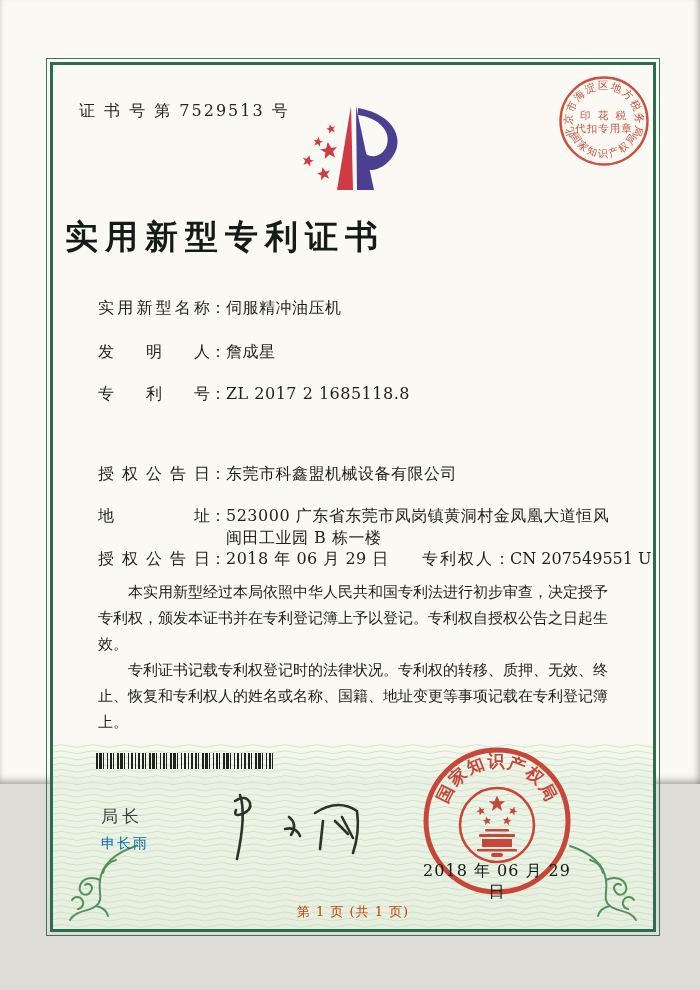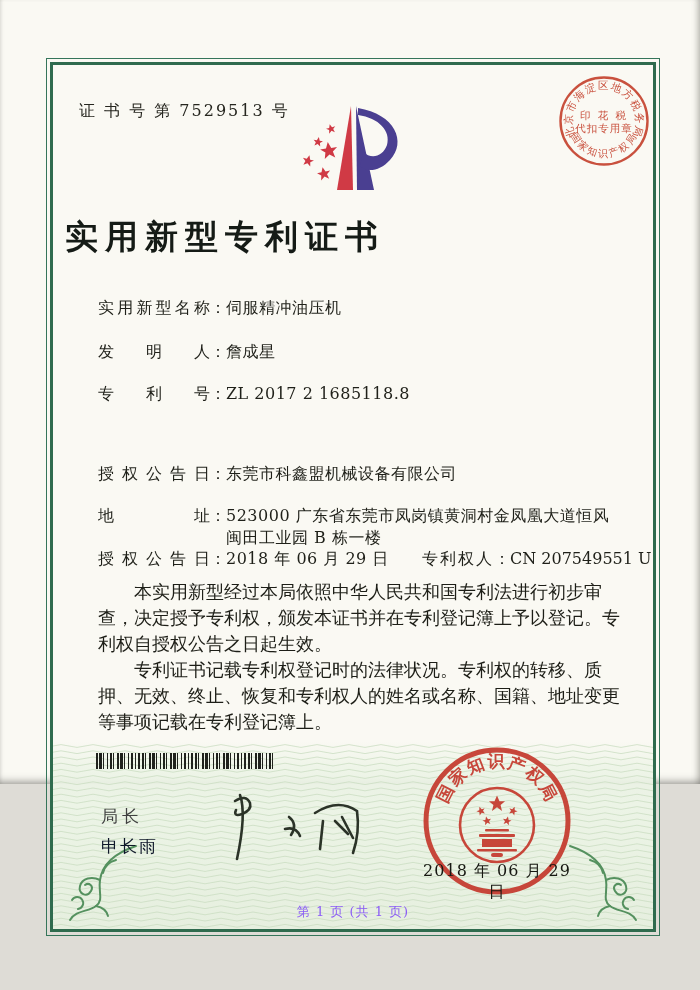--- a/index.html
+++ b/index.html
@@ -37,38 +37,38 @@
     position:absolute;left:0;top:138px;width:100%;
     text-align:left;font-size:33px;font-weight:600;
     letter-spacing:7px;color:#151b16;margin:12px;
   }
   .frow{position:absolute;left:45px;width:556px;font-size:16px;color:#1f2019;line-height:22px;}
   .flabel{display:inline-block;width:112px;text-align:justify;text-align-last:justify;vertical-align:top;}
   .colon{vertical-align:top;}
   .fvalue{display:inline-block;max-width:396px;vertical-align:top;letter-spacing:.5px;}
   .grant-right{position:absolute;left:324px;top:0;}
   .grant-right .glabel{letter-spacing:2px;}
-  .paras{position:absolute;left:45px;top:514px;width:522px;font-size:18px;line-height:26px;color:#1d1e17;}
+  .paras{position:absolute;left:45px;top:514px;width:522px;font-size:15px;line-height:26px;color:#1d1e17;}
   .paras p{margin:0;text-indent:2em;}
   .barcode{
     position:absolute;left:43px;top:688px;width:178px;height:16px;
     background:
       repeating-linear-gradient(90deg,#20221d 0 1.6px,transparent 1.6px 3.1px,#20221d 3.1px 5.6px,transparent 5.6px 6.8px,#20221d 6.8px 7.8px,transparent 7.8px 10.6px);
   }
   .signer-title{position:absolute;left:48px;top:740px;font-size:17px;letter-spacing:4px;color:#404040;}
-  .signer-name{position:absolute;left:48px;top:770px;font-size:17px;letter-spacing:2px;color:#0f172a;}
+  .signer-name{position:absolute;left:48px;top:770px;font-size:14px;letter-spacing:2px;color:#0369a1;}
   .signature{position:absolute;left:152px;top:724px;}
   .main-seal{position:absolute;left:368px;top:680px;opacity:.93;}
   .seal-date{
     position:absolute;left:360px;top:796px;width:168px;
     text-align:center;font-size:16px;color:#161711;letter-spacing:1px;
   }
   .footer{
     position:absolute;left:0;top:838px;width:100%;
-    text-align:center;font-size:13px;color:#8b5cf6;letter-spacing:1px;
+    text-align:center;font-size:13px;color:#c2410c;letter-spacing:1px;
   }
   .flourish{position:absolute;bottom:3px;}
   .flourish.fl-left{left:3px;}
   .flourish.fl-right{right:3px;transform:scaleX(-1);}
 </style>
 </head>
 <body>
 
 <div class="page">
   <div class="frame">

